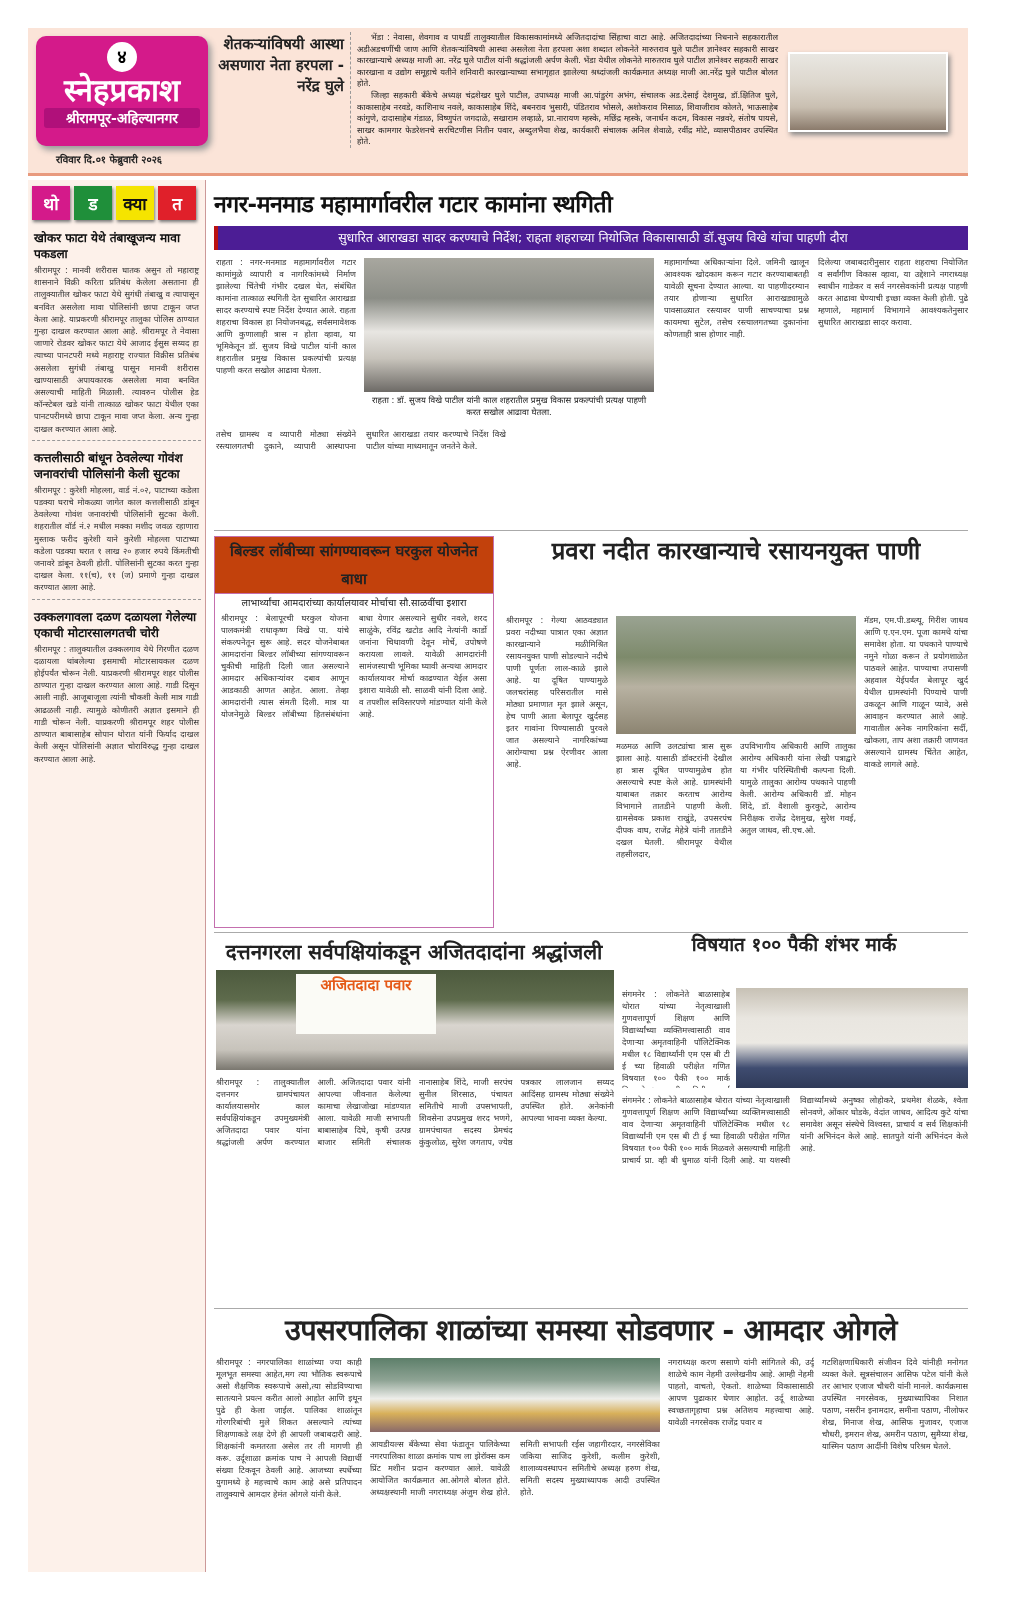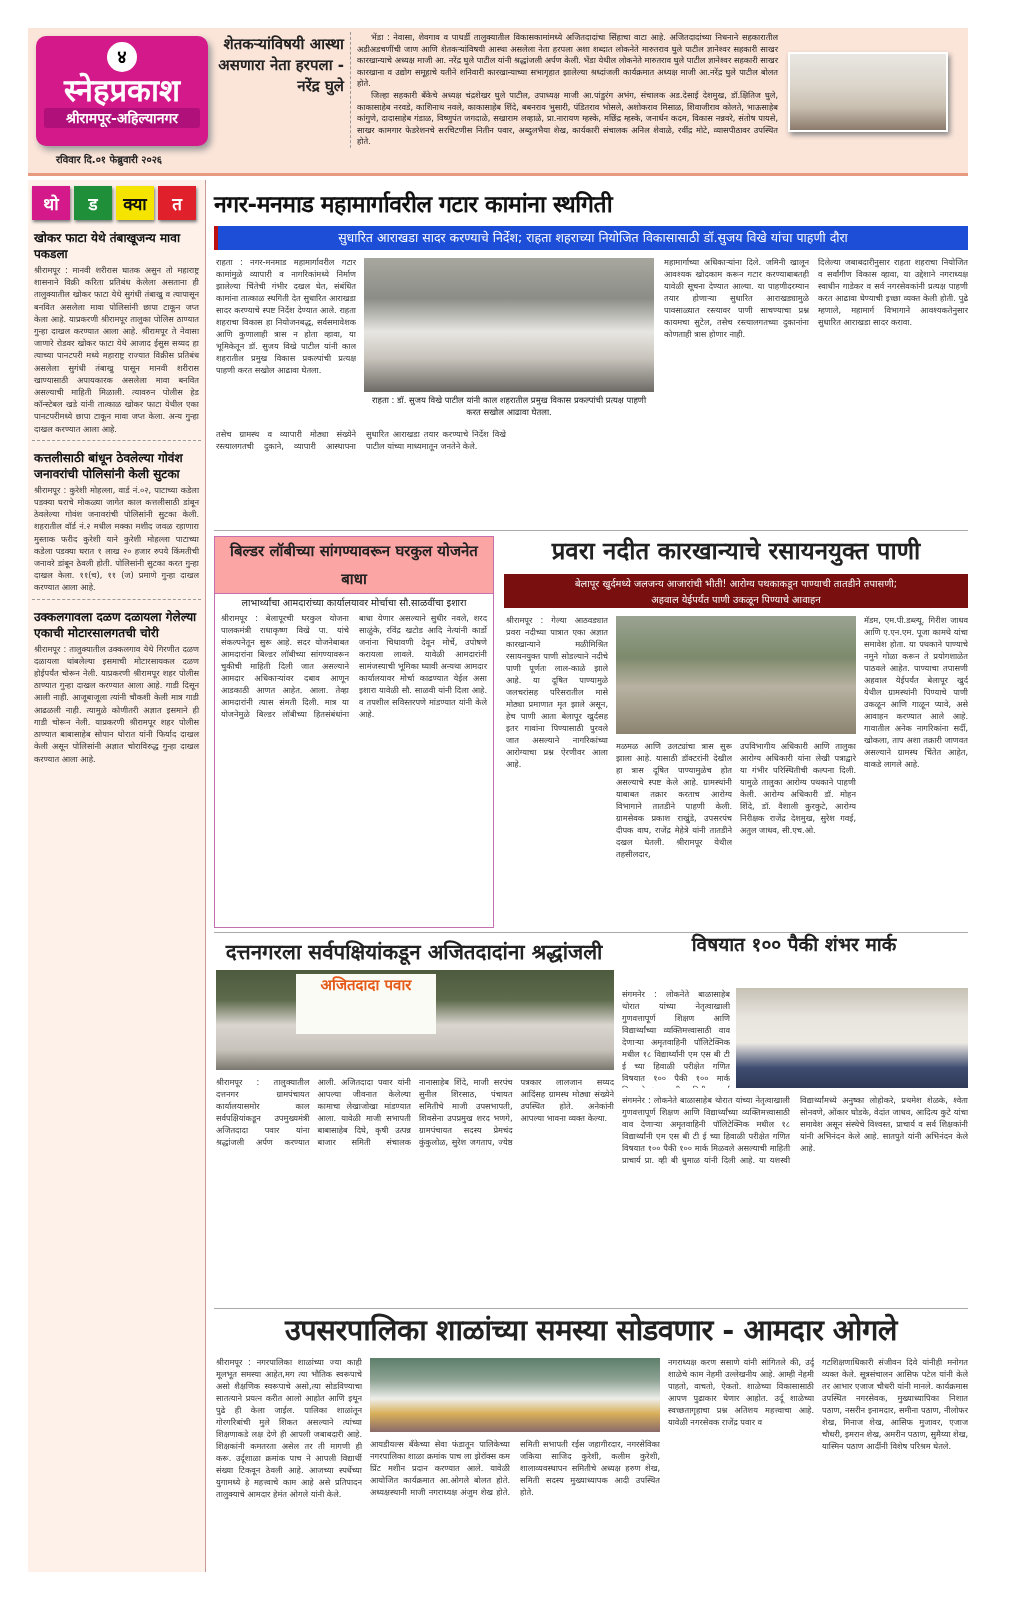--- a/index.html
+++ b/index.html
@@ -14,27 +14,27 @@
   .lead-head{position:absolute;left:188px;top:6px;width:128px;text-align:right;font-size:15px;font-weight:bold;line-height:21px}
   .lead-body{position:absolute;left:322px;top:4px;width:428px;font-size:8.2px;line-height:11.6px;border-left:1px dashed #999;padding-left:6px;text-align:justify}
   .lead-photo{position:absolute;left:760px;top:24px;width:160px;height:80px;border:2px solid #fff;box-shadow:2px 3px 5px #888;background:linear-gradient(180deg,#e9e7e2 0%,#dcd6cc 40%,#c9bfb1 70%,#8b7b6c 100%)}
   .sidebar{position:absolute;left:0;top:152px;width:178px;height:1392px;background:#fdf1ea;border-right:1px solid #c99}
   .tiles{display:flex;gap:4px;padding:6px 4px}
   .tile{width:38px;height:34px;color:#fff;font-weight:bold;font-size:17px;display:flex;align-items:center;justify-content:center;box-shadow:1px 2px 3px #777}
   .sb-h{font-size:12px;font-weight:bold;line-height:16px;padding:4px 6px 2px;color:#111}
   .sb-t{font-size:8.2px;line-height:12.2px;padding:0 6px;text-align:justify;color:#333}
   .sb-sep{border-top:1px dashed #999;margin:5px 4px}
   .hl1{position:absolute;left:186px;top:156px;width:754px;height:40px;font-size:23px;font-weight:bold;line-height:40px;color:#111;letter-spacing:-0.5px}
-  .sub1{position:absolute;left:186px;top:198px;width:754px;height:24px;background:#1d4ed8;color:#fff;font-size:12.5px;line-height:24px;text-align:center;border-left:4px solid #b11}
+  .sub1{position:absolute;left:186px;top:198px;width:754px;height:24px;background:#4c1d95;color:#fff;font-size:12.5px;line-height:24px;text-align:center;border-left:4px solid #b11}
   .col{position:absolute;font-size:8.2px;line-height:12px;text-align:justify;color:#333}
   .photo{position:absolute;background:linear-gradient(180deg,#a8a79f 0%,#8b8d86 30%,#e8e6e2 55%,#c8c4bc 75%,#6d6a66 100%)}
   .cap{position:absolute;font-size:8.4px;line-height:12px;text-align:center;color:#222}
   .hr{position:absolute;height:1px;background:#aaa}
   .box-pink{position:absolute;left:186px;top:508px;width:280px;height:392px;border:1.5px solid #c46fae}
-  .box-pink .h{background:#fca5a5;font-size:15px;font-weight:bold;line-height:28px;text-align:center;border-bottom:1px solid #c46fae}
+  .box-pink .h{background:#c2410c;font-size:15px;font-weight:bold;line-height:28px;text-align:center;border-bottom:1px solid #c46fae}
   .box-pink .s{font-size:9.5px;line-height:18px;text-align:center;color:#222}
   .hl2{position:absolute;left:476px;top:506px;width:464px;font-size:24px;font-weight:bold;line-height:34px;text-align:center}
   .sub2{position:absolute;left:476px;top:546px;width:464px;height:34px;background:#7a0f10;color:#fff;font-size:9.8px;line-height:16px;text-align:center;padding-top:2px}
   .hl3{position:absolute;left:186px;top:908px;width:400px;font-size:20.5px;font-weight:bold;line-height:32px;text-align:center}
   .hl4{position:absolute;left:592px;top:904px;width:348px;font-size:19px;line-height:24px;text-align:center;font-weight:bold}
   .hl5{position:absolute;left:186px;top:1282px;width:754px;font-size:29px;font-weight:bold;line-height:40px;text-align:center;letter-spacing:-0.5px}
 </style>
 </head>
 <body>
 
@@ -88,24 +88,20 @@
   <div class="col" style="left:188px;top:400px;width:440px;height:98px;overflow:hidden;column-count:3;column-gap:10px">तसेच ग्रामस्थ व व्यापारी मोठ्या संख्येने रस्त्यालगतची दुकाने, व्यापारी आस्थापना सुधारित आराखडा तयार करण्याचे निर्देश विखे पाटील यांच्या माध्यमातून जनतेने केले.</div>
   <div class="hr" style="left:186px;top:502px;width:754px"></div>
 
   <div class="box-pink">
     <div class="h">बिल्डर लॉबीच्या सांगण्यावरून घरकुल योजनेत बाधा</div>
     <div class="s">लाभार्थ्यांचा आमदारांच्या कार्यालयावर मोर्चाचा सौ.साळवींचा इशारा</div>
     <div class="col" style="position:static;padding:0 6px;column-count:2;column-gap:10px;height:330px;overflow:hidden">श्रीरामपूर : बेलापूरची घरकुल योजना पालकमंत्री राधाकृष्ण विखे पा. यांचे संकल्पनेतून सुरू आहे. सदर योजनेबाबत आमदारांना बिल्डर लॉबीच्या सांगण्यावरून चुकीची माहिती दिली जात असल्याने आमदार अधिकाऱ्यांवर दबाव आणून आडकाठी आणत आहेत. आला. तेव्हा आमदारांनी त्यास संमती दिली. मात्र या योजनेमुळे बिल्डर लॉबीच्या हितसंबंधांना बाधा येणार असल्याने सुधीर नवले, शरद साळुंके, रविंद्र खटोड आदि नेत्यांनी कार्डो जनांना चिथावणी देवून मोर्चे, उपोषणे करायला लावले. यावेळी आमदारांनी सामंजस्याची भूमिका घ्यावी अन्यथा आमदार कार्यालयावर मोर्चा काढण्यात येईल असा इशारा यावेळी सौ. साळवी यांनी दिला आहे. व तपशील सविस्तरपणे मांडण्यात यांनी केले आहे.</div>
   </div>
 
   <div class="hl2">प्रवरा नदीत कारखान्याचे रसायनयुक्त पाणी</div>
-  <div class="sub2">
-    <div>बेलापूर खुर्दमध्ये जलजन्य आजारांची भीती! आरोग्य पथकाकडून पाण्याची तातडीने तपासणी;</div>
-    <div>अहवाल येईपर्यंत पाणी उकळून पिण्याचे आवाहन</div>
-  </div>
   <div class="col" style="left:478px;top:586px;width:102px;height:312px;overflow:hidden">श्रीरामपूर : गेल्या आठवड्यात प्रवरा नदीच्या पात्रात एका अज्ञात कारखान्याने मळीमिश्रित रसायनयुक्त पाणी सोडल्याने नदीचे पाणी पूर्णतः लाल-काळे झाले आहे. या दूषित पाण्यामुळे जलचरांसह परिसरातील मासे मोठ्या प्रमाणात मृत झाले असून, हेच पाणी आता बेलापूर खुर्दसह इतर गावांना पिण्यासाठी पुरवले जात असल्याने नागरिकांच्या आरोग्याचा प्रश्न ऐरणीवर आला आहे.</div>
   <div class="photo" style="left:588px;top:588px;width:240px;height:118px;background:linear-gradient(180deg,#9aa392 0%,#7d8a6b 35%,#b8b2a2 60%,#8c8471 100%)"></div>
   <div class="col" style="left:588px;top:712px;width:116px;height:186px;overflow:hidden">मळमळ आणि उलट्यांचा त्रास सुरू झाला आहे. यासाठी डॉक्टरांनी देखील हा त्रास दूषित पाण्यामुळेच होत असल्याचे स्पष्ट केले आहे. ग्रामस्थांनी याबाबत तक्रार करताच आरोग्य विभागाने तातडीने पाहणी केली. ग्रामसेवक प्रकाश राखुंडे, उपसरपंच दीपक वाघ, राजेंद्र मेहेत्रे यांनी तातडीने दखल घेतली. श्रीरामपूर येथील तहसीलदार,</div>
   <div class="col" style="left:712px;top:712px;width:116px;height:186px;overflow:hidden">उपविभागीय अधिकारी आणि तालुका आरोग्य अधिकारी यांना लेखी पत्राद्वारे या गंभीर परिस्थितीची कल्पना दिली. यामुळे तालुका आरोग्य पथकाने पाहणी केली. आरोग्य अधिकारी डॉ. मोहन शिंदे, डॉ. वैशाली कुरकुटे, आरोग्य निरीक्षक राजेंद्र देशमुख, सुरेश गवई, अतुल जाधव, सी.एच.ओ.</div>
   <div class="col" style="left:836px;top:586px;width:104px;height:312px;overflow:hidden">मॅडम, एम.पी.डब्ल्यू. गिरीश जाधव आणि ए.एन.एम. पूजा कामथे यांचा समावेश होता. या पथकाने पाण्याचे नमुने गोळा करून ते प्रयोगशाळेत पाठवले आहेत. पाण्याचा तपासणी अहवाल येईपर्यंत बेलापूर खुर्द येथील ग्रामस्थांनी पिण्याचे पाणी उकळून आणि गाळून प्यावे, असे आवाहन करण्यात आले आहे. गावातील अनेक नागरिकांना सर्दी, खोकला, ताप अशा तक्रारी जाणवत असल्याने ग्रामस्थ चिंतेत आहेत, वाकडे लागले आहे.</div>
   <div class="hr" style="left:186px;top:904px;width:754px"></div>
 
   <div class="hl3">दत्तनगरला सर्वपक्षियांकडून अजितदादांना श्रद्धांजली</div>
   <div class="photo" style="left:188px;top:942px;width:398px;height:100px;background:linear-gradient(180deg,#4d5a3e 0%,#5e6b4c 30%,#d9d5cf 55%,#c7c3bb 80%,#7a776f 100%)">
     <div style="position:absolute;left:80px;top:4px;width:140px;height:60px;background:#fbfbf6;text-align:center;color:#e55a18;font-weight:bold;font-size:15px">अजितदादा पवार</div>

